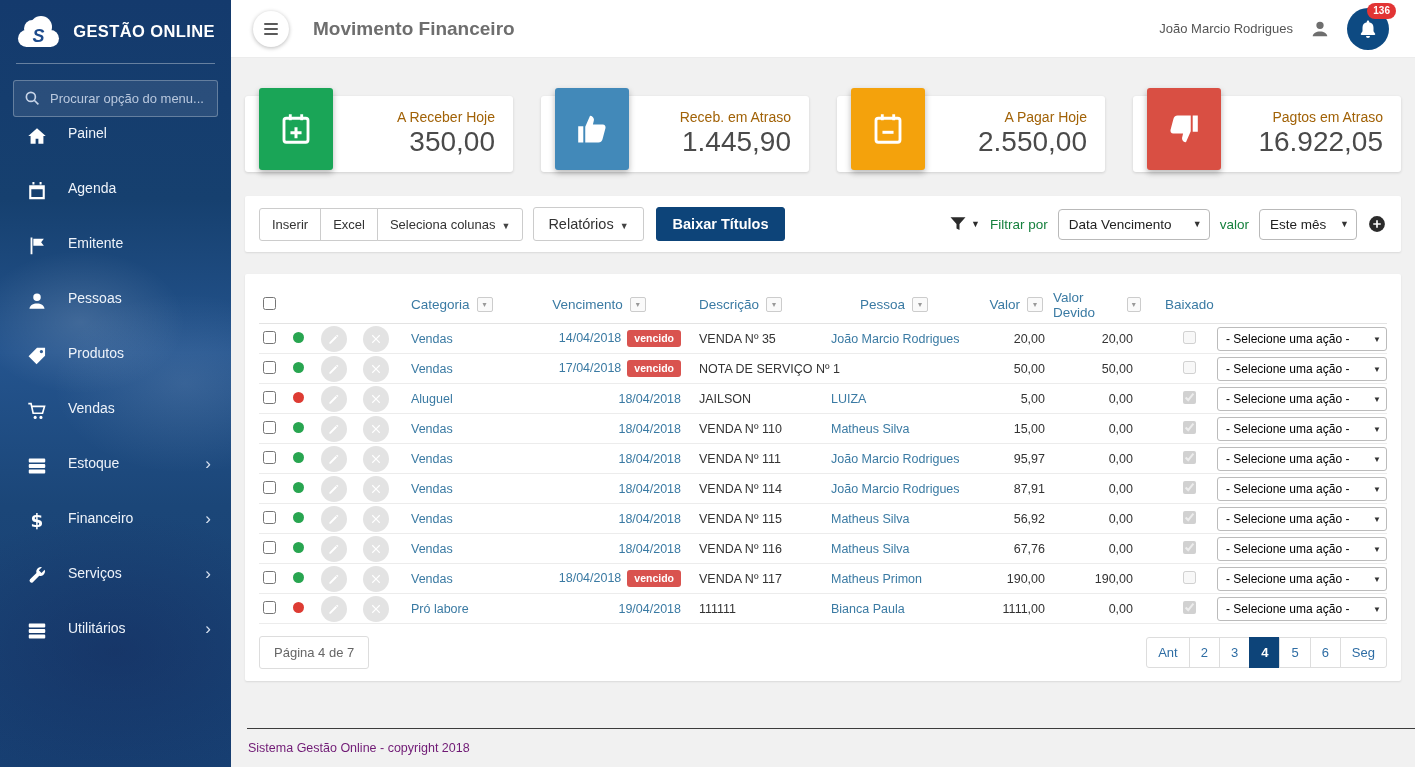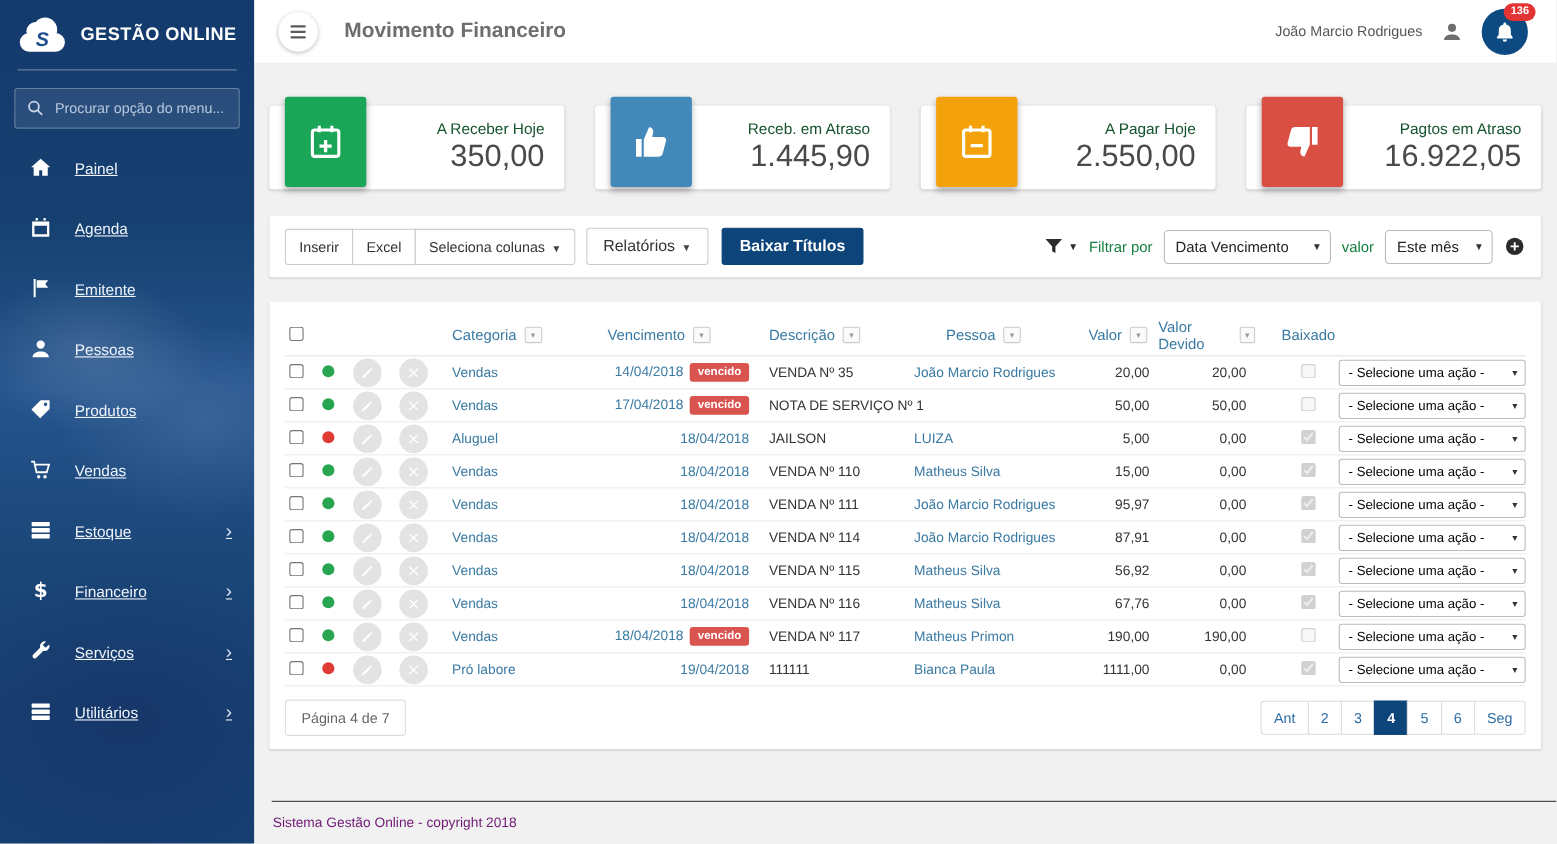--- a/index.html
+++ b/index.html
@@ -24,21 +24,21 @@
   .side-divider{ border:0; border-top:1px solid rgba(255,255,255,.35); margin:2px 16px 0; }
   .side-search{ margin:16px 13px 8px; position:relative; }
   .side-search input{
     width:100%; height:37px; background:rgba(255,255,255,.09); border:1px solid rgba(255,255,255,.28);
     border-radius:3px; color:#dce6f4; font-size:13px; padding:0 10px 0 36px; outline:none;
     font-family:"Liberation Sans", sans-serif;
   }
   .side-search input::placeholder{ color:#b9c8de; }
   .side-search .sicon{ position:absolute; left:10px; top:9px; width:18px; height:18px; color:#c7d4e8; }
   .menu{ margin-top:6px; }
-  .menu-item{ height:55px; display:flex; align-items:center; padding:0 20px 0 26px; cursor:pointer;text-decoration:underline; }
+  .menu-item{ height:55px; display:flex; align-items:flex-start; padding:0 20px 0 26px; cursor:pointer; }
   .menu-item .mi-icon{ width:24px; height:24px; margin-right:18px; color:#fff; flex:none; }
   .menu-item .mi-icon svg{ width:22px; height:22px; fill:currentColor; }
   .menu-item .mi-label{ font-size:14px; color:#eef3fa; }
   .menu-item .mi-chevron{ margin-left:auto; color:#d7e1f0; font-size:17px; line-height:1; }
 
   
   .main{ flex:1; display:flex; flex-direction:column; height:767px; background:#f1f1f1; }
   .topbar{ height:58px; background:#fff; display:flex; align-items:center; padding:0 26px 0 22px; border-bottom:1px solid #ececec; }
   .burger-btn{ width:36px; height:36px; border-radius:50%; background:#fff; box-shadow:0 1px 4px rgba(0,0,0,.28);
     display:flex; flex-direction:column; justify-content:center; align-items:center; gap:3px; cursor:pointer; border:none; }
@@ -56,21 +56,21 @@
 
   .content{ padding:0 14px; }
 
   
   .cards{ display:flex; gap:28px; margin-top:38px; }
   .card{ flex:1; background:#fff; border-radius:3px; height:76px; box-shadow:0 1px 3px rgba(0,0,0,.14); display:flex; }
   .card-tile{ width:74px; height:82px; margin:-8px 0 0 14px; border-radius:3px; box-shadow:0 3px 6px rgba(0,0,0,.28);
     display:flex; align-items:center; justify-content:center; flex:none; }
   .card-tile svg{ width:36px; height:36px; fill:#fff; }
   .card-text{ margin-left:auto; text-align:right; padding:13px 18px 0 0; overflow:hidden; }
-  .card-label{ font-size:14px; color:#14532d; white-space:nowrap; }
+  .card-label{ font-size:14px; color:#a16207; white-space:nowrap; }
   .card-value{ font-size:28px; color:#4a4a4a; margin-top:1px; white-space:nowrap; }
 
   
   .toolbar{ margin-top:24px; background:#fff; border-radius:2px; height:56px; display:flex; align-items:center;
     padding:0 14px; box-shadow:0 1px 2px rgba(0,0,0,.10); }
   .btn{ background:#fff; border:1px solid #ccc; color:#333; font-size:13px; padding:8px 12px; cursor:pointer;
     font-family:"Liberation Sans", sans-serif; white-space:nowrap; }
   .btn-group{ display:flex; }
   .btn-group .btn + .btn{ margin-left:-1px; }
   .btn-group .btn:first-child{ border-radius:3px 0 0 3px;text-align:right; }

